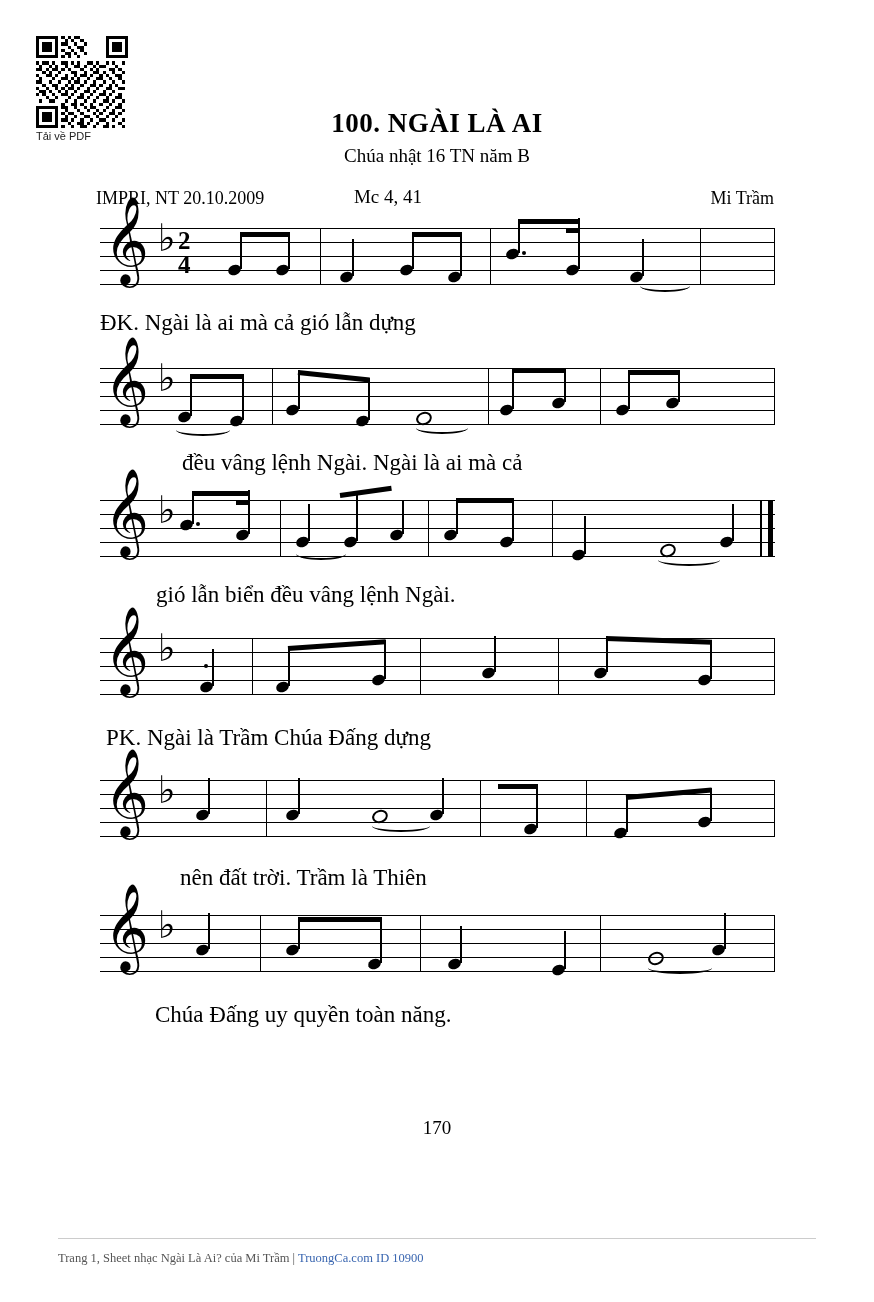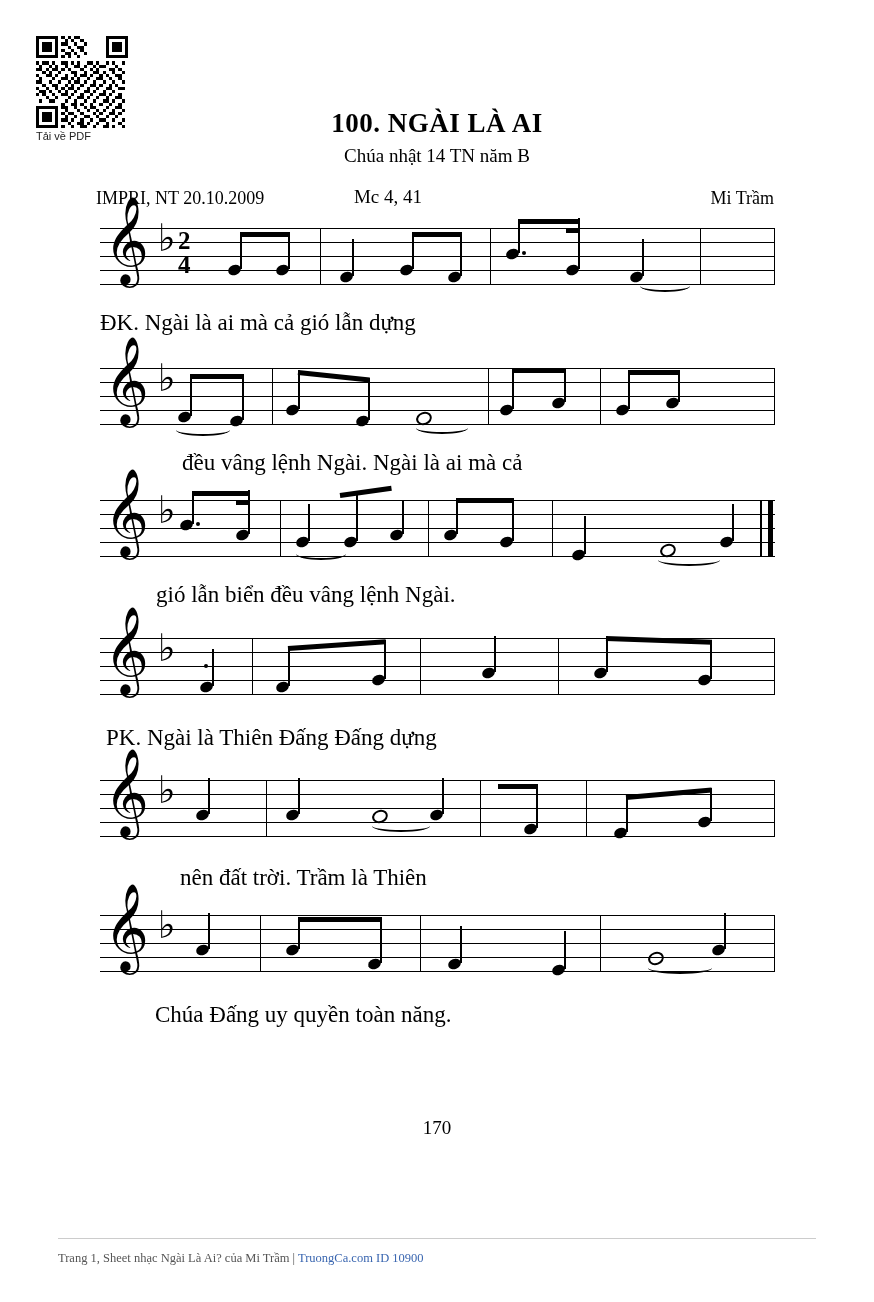--- a/index.html
+++ b/index.html
@@ -439,21 +439,21 @@
       <rect x="18" y="28" width="1" height="1"></rect>
         <rect x="21" y="28" width="2" height="1"></rect>
         <rect x="24" y="28" width="1" height="1"></rect>
       <rect x="27" y="28" width="1" height="1"></rect>
     </g>
   </svg>
   <div class="qr-caption">Tải về PDF</div>
 </div>
 
 <div class="title">100. NGÀI LÀ AI</div>
-<div class="subtitle">Chúa nhật 14 TN năm B</div>
+<div class="subtitle">Chúa nhật 16 TN năm B</div>
 <div class="credit-left">IMPRI, NT 20.10.2009</div>
 <div class="credit-center">Mc 4, 41</div>
 <div class="credit-right">Mi Trầm</div>
 
 <div class="system" style="top:228px;">
   <div class="staff">
     <div class="line l0"></div>
     <div class="line l1"></div>
     <div class="line l2"></div>
     <div class="line l3"></div>
@@ -637,21 +637,21 @@
 
     <div class="nh" style="left:494px; top:30px;"></div>
     <div class="stem" style="left:506px; top:-2px; height:36px;"></div>
     <div class="nh" style="left:598px; top:37px;"></div>
     <div class="stem" style="left:610px; top:2px; height:39px;"></div>
     <div class="beam" style="left:506px; top:-2px; width:106px; transform: rotate(2deg);"></div>
 
     <div class="barline" style="left:674px;"></div>
   </div>
 </div>
-<div class="lyrics" style="top:725px; left:106px;">PK. Ngài    là    Thiên  Đấng    Đấng   dựng</div>
+<div class="lyrics" style="top:725px; left:106px;">PK. Ngài    là    Trầm  Chúa    Đấng   dựng</div>
 
 <div class="system" style="top:780px;">
   <div class="staff">
     <div class="line l0"></div>
     <div class="line l1"></div>
     <div class="line l2"></div>
     <div class="line l3"></div>
     <div class="line l4"></div>
 
     <div class="clef">𝄞</div>

